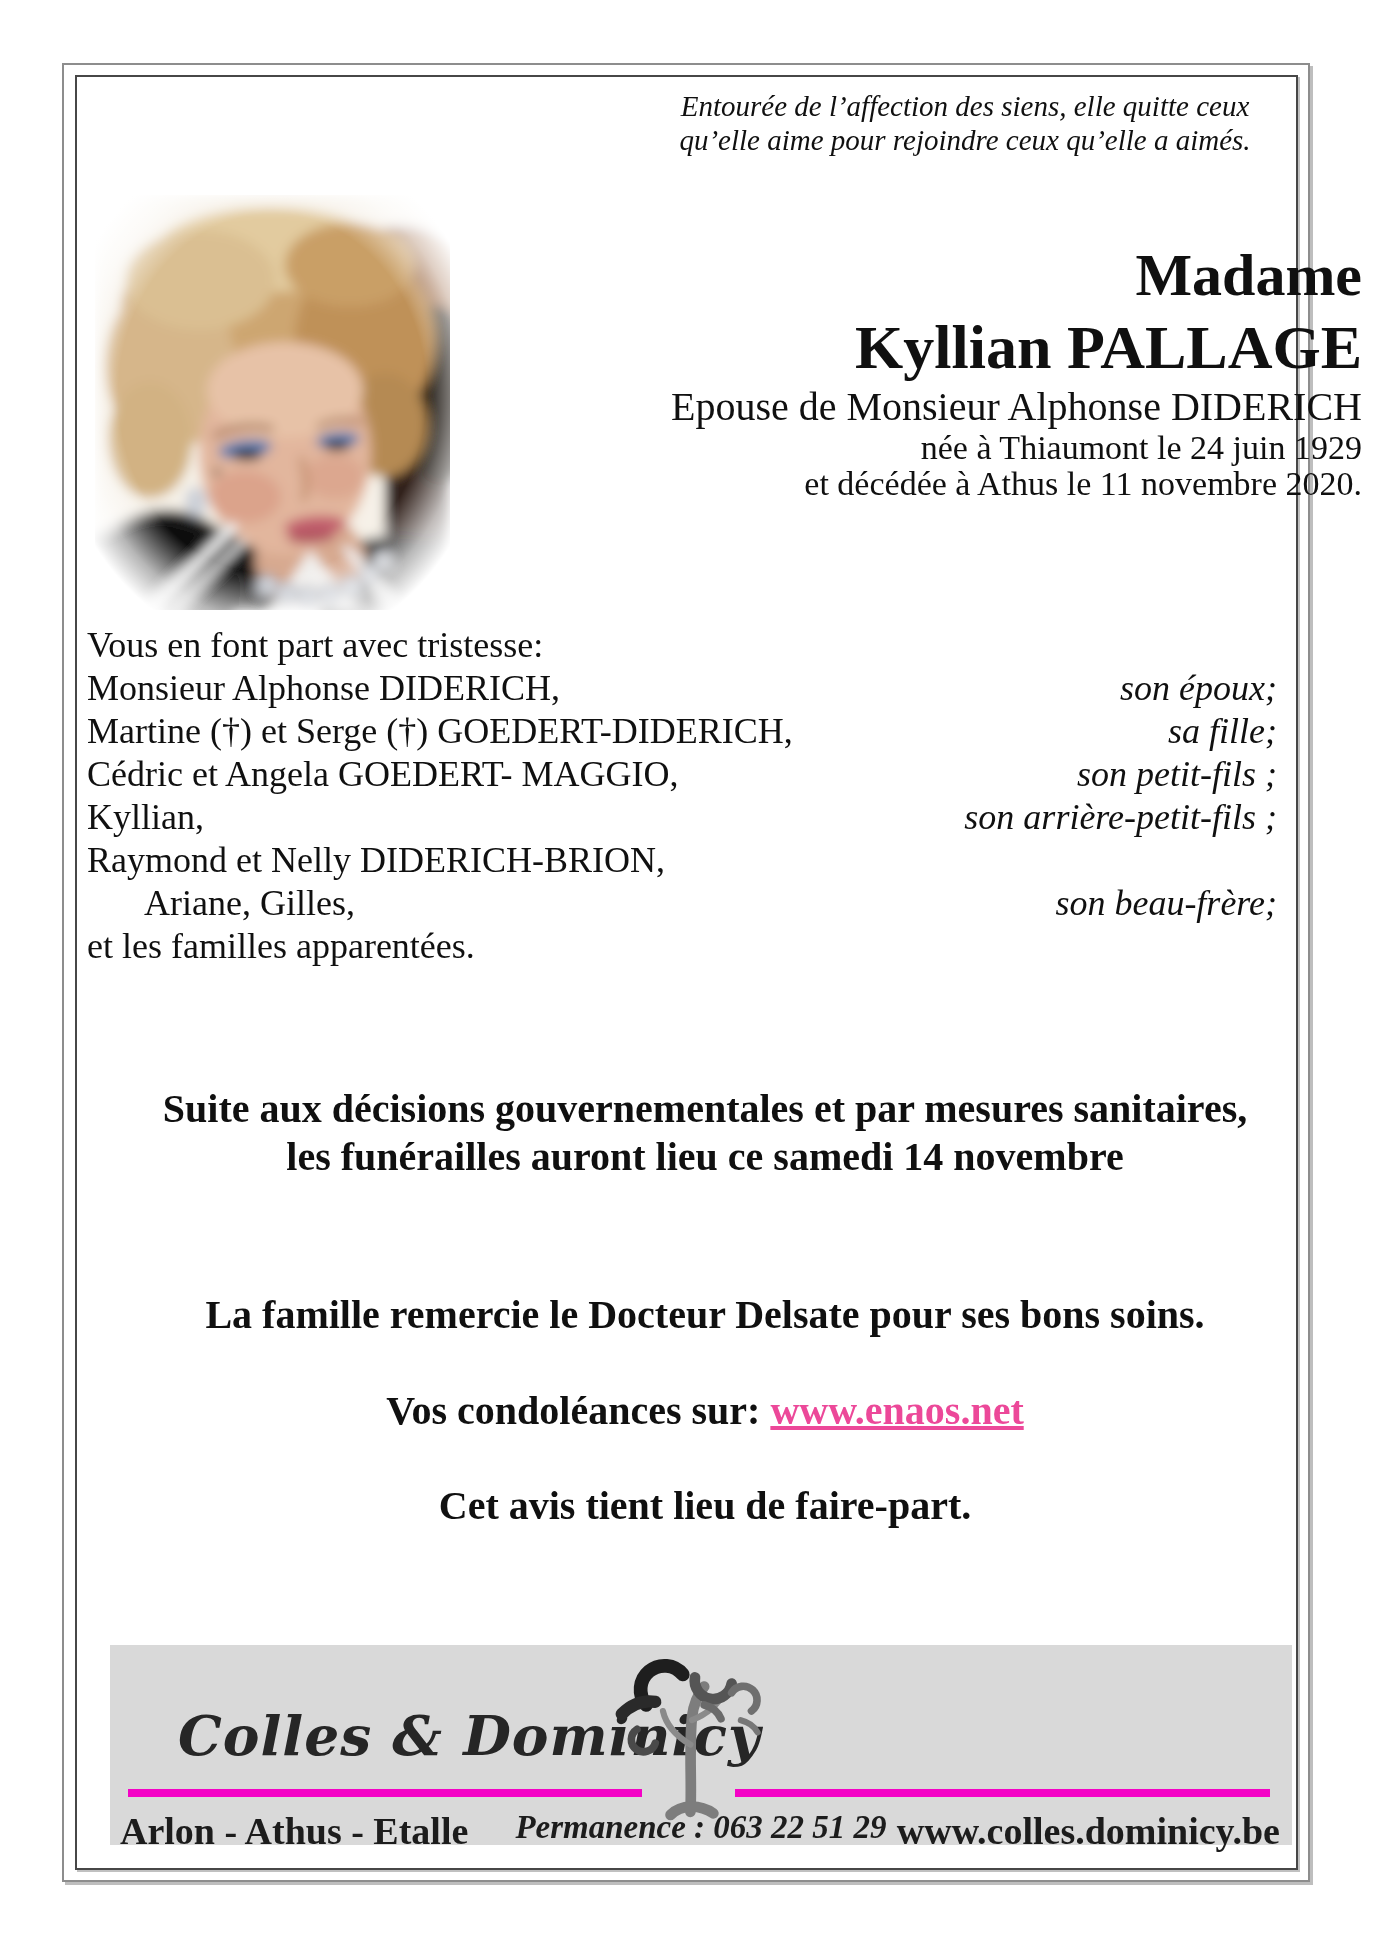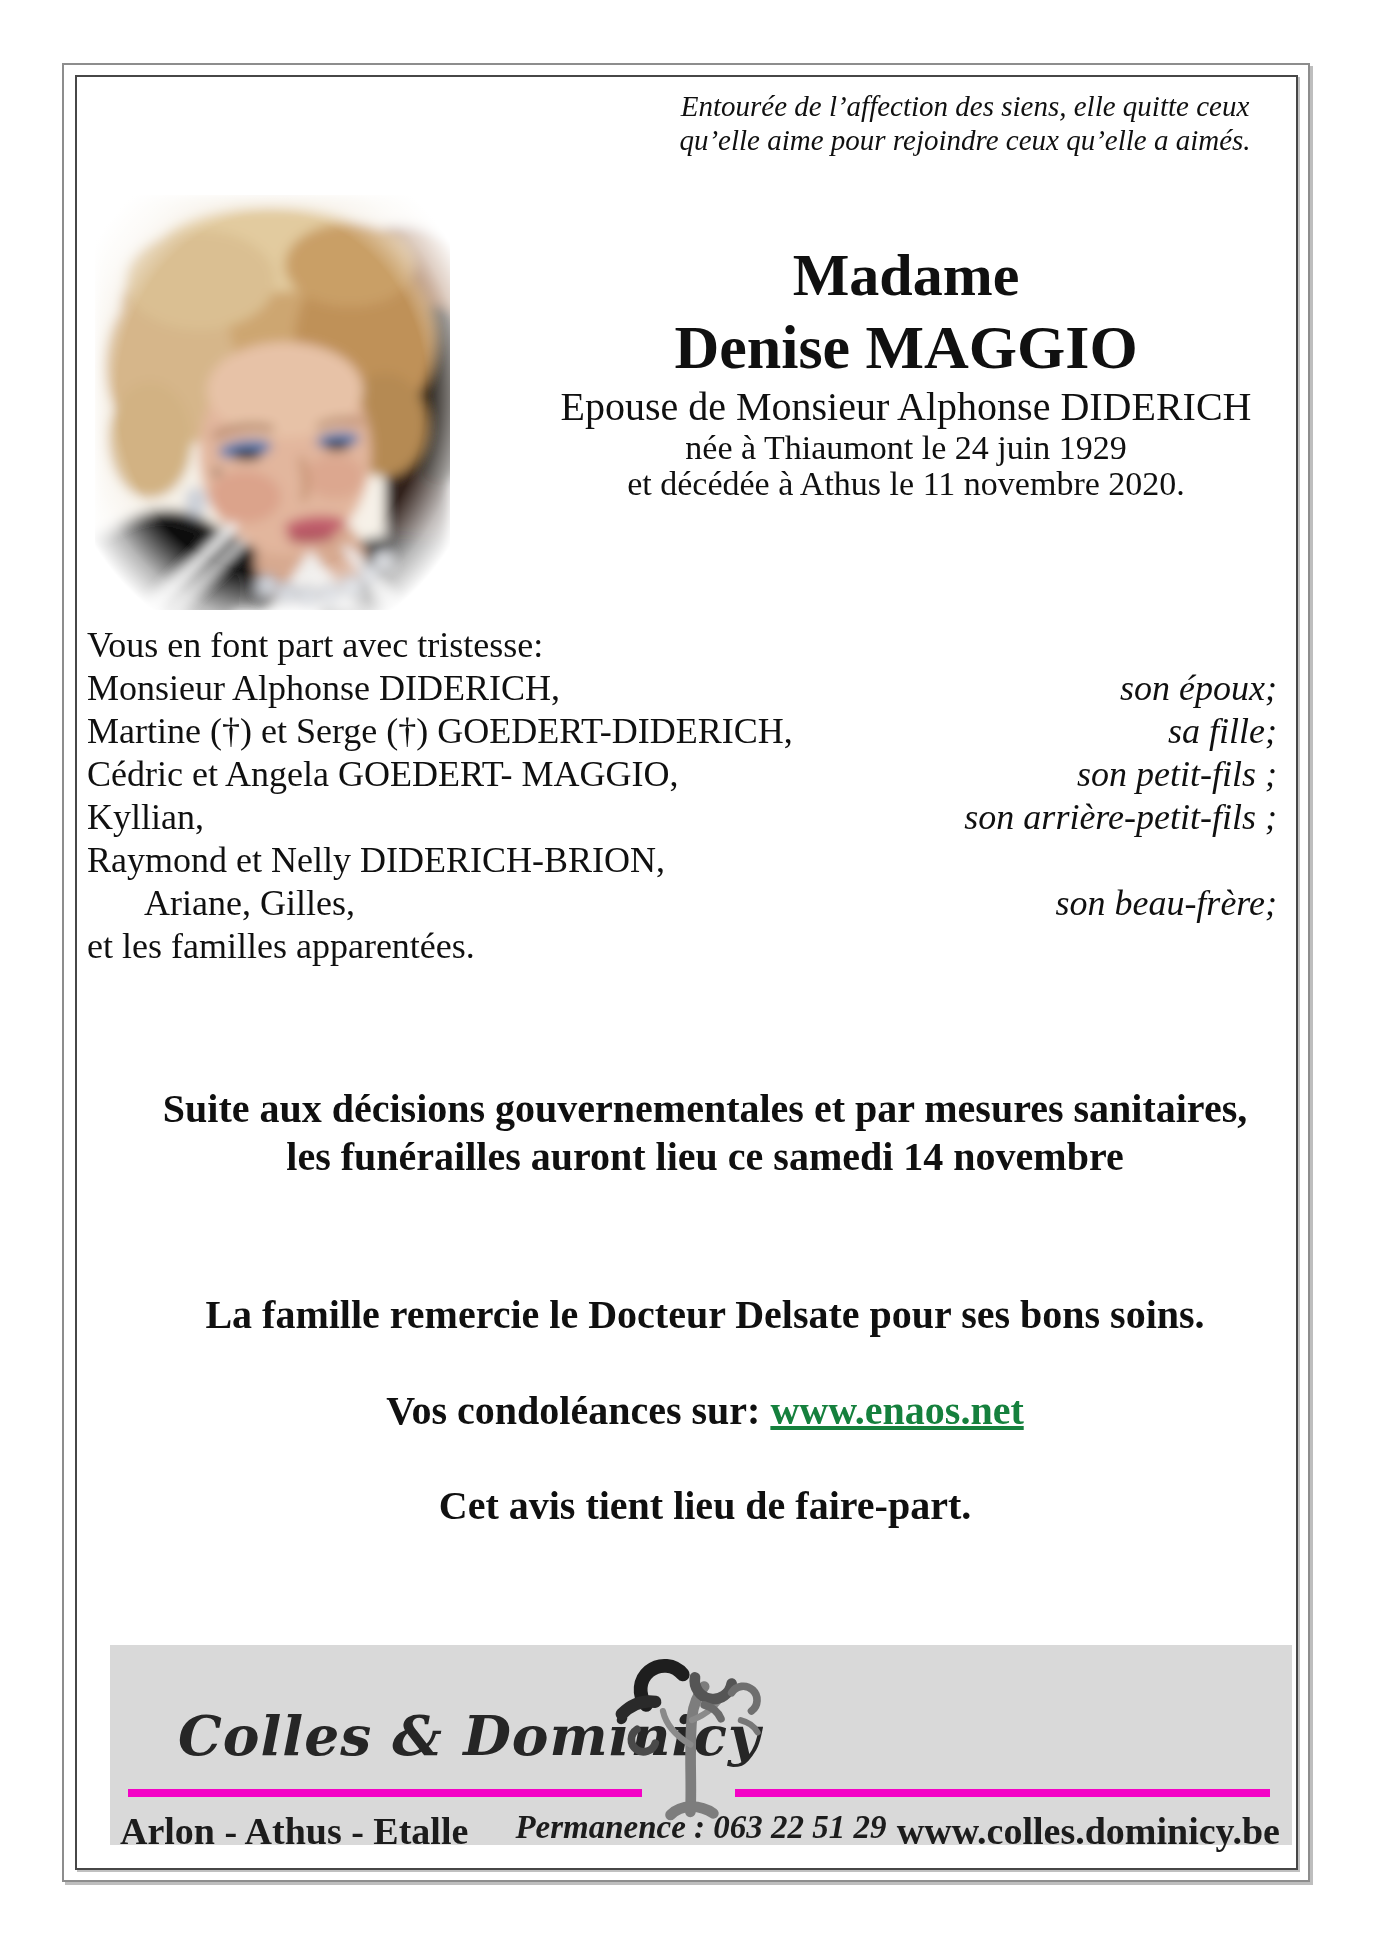--- a/index.html
+++ b/index.html
@@ -5,37 +5,37 @@
   html,body{margin:0;padding:0;background:#fff;}
   .page{position:relative;width:1378px;height:1949px;background:#fff;
         font-family:"Liberation Serif","DejaVu Serif",serif;color:#101010;overflow:hidden;}
   .frame-outer{position:absolute;left:62px;top:63px;width:1244px;height:1815px;
         border:2px solid #8d8d8d;box-shadow:3px 3px 0 rgba(110,110,110,.45);}
   .frame-inner{position:absolute;left:75px;top:75px;width:1219px;height:1791px;
         border:2px solid #474747;box-shadow:2px 2px 0 rgba(130,130,130,.5);}
   .epigraph{position:absolute;left:635px;top:89px;width:660px;text-align:center;
         font-style:italic;font-size:29px;line-height:34px;}
   .photo{position:absolute;left:95px;top:195px;width:355px;height:415px;}
-  .titleblock{position:absolute;left:450px;top:240px;width:912px;text-align:center;}
+  .titleblock{position:absolute;left:450px;top:240px;width:912px;text-align:right;}
   .salutation{font-weight:bold;font-size:60px;line-height:70px;}
   .deceased{font-weight:bold;font-size:62px;line-height:74px;}
   .spouse{font-size:40px;line-height:46px;}
   .smallline{font-size:34px;line-height:36px;}
   .family{position:absolute;left:87px;top:624px;width:1190px;font-size:36px;line-height:43px;}
   .famrow{display:flex;justify-content:space-between;}
   .fl{white-space:pre;}
   .fl.indent{padding-left:57px;}
   .fr{font-style:italic;text-align:right;white-space:pre;}
   .notices{position:absolute;left:110px;width:1190px;text-align:center;font-weight:bold;}
   .funeral-block{top:1085px;font-size:40px;line-height:48px;}
   .single{font-size:40px;line-height:46px;}
   .thanks{top:1292px;}
   .condol{top:1388px;}
   .closing{top:1483px;}
-  .weblink{color:#15803d;text-decoration:underline;cursor:pointer;}
+  .weblink{color:#ec4899;text-decoration:underline;cursor:pointer;}
   .banner{position:absolute;left:110px;top:1645px;width:1182px;height:200px;background:#d9d9d9;}
   .script{position:absolute;font-family:"DejaVu Serif",serif;font-style:italic;font-weight:bold;
         font-size:55px;color:#262626;letter-spacing:1px;}
   .script.company{left:68px;top:58px;}
   .script.service{right:16px;top:60px;}
   .pinkline{position:absolute;top:144px;height:8px;background:#f402c6;}
   .pinkline.pl-left{left:18px;width:514px;}
   .pinkline.pl-right{left:625px;width:535px;}
   .bannerrow{position:absolute;top:164px;font-weight:bold;font-size:38px;color:#1c1c1c;}
   .cities{left:10px;}
@@ -114,21 +114,21 @@
             <circle cx="274" cy="380" r="9"></circle>
           <circle cx="288" cy="366" r="8"></circle>
         </g>
       </g>
       <rect width="355" height="415" fill="url(#vig)"></rect>
     </svg>
   </div>
 
   <div class="titleblock">
     <div class="salutation">Madame</div>
-    <div class="deceased">Denise MAGGIO</div>
+    <div class="deceased">Kyllian PALLAGE</div>
     <div class="spouse">Epouse de Monsieur Alphonse DIDERICH</div>
     <div class="smallline">née à Thiaumont le 24 juin 1929</div>
     <div class="smallline">et décédée à Athus le 11 novembre 2020.</div>
   </div>
 
   <div class="family">
       <div class="famrow">
         <span class="fl">Vous en font part avec tristesse:</span>
         <span class="fr"></span>
       </div>

